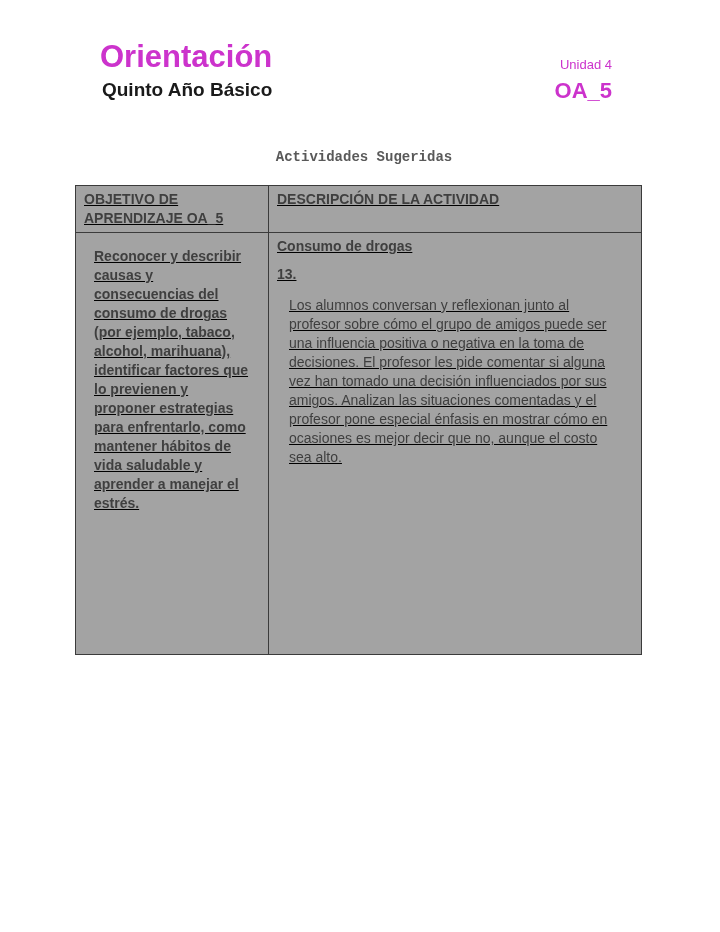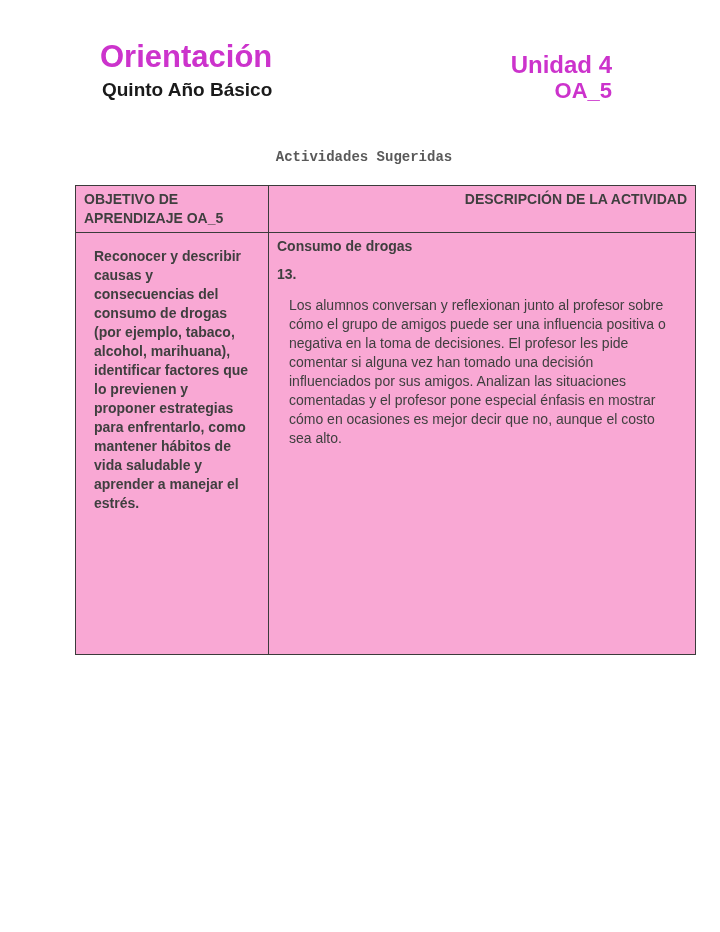--- a/index.html
+++ b/index.html
@@ -23,46 +23,47 @@
     position:absolute;left:100px;top:40px;width:512px;
     display:flex;justify-content:space-between;align-items:flex-start;
   }
   .course-title{
     margin:0;font-size:31px;line-height:34px;font-weight:bold;color:var(--accent);text-align:right;
   }
   .grade-subtitle{
     margin:4px 0 0;font-size:19px;line-height:23px;font-weight:bold;color:#1A1A1A;text-align:right;
   }
   .header-right{text-align:right;padding-top:14px;}
-  .unit-label{font-size:24px;line-height:22px;font-weight:bold;color:var(--accent);text-align:right;}
+  .unit-label{font-size:13px;line-height:22px;font-weight:normal;color:var(--accent);text-align:right;}
   .oa-label{font-size:22px;line-height:24px;font-weight:bold;color:var(--accent);margin-top:3px;}
   
   .section-title{
     position:absolute;top:147px;left:4px;width:720px;margin:0;
     text-align:center;font-size:14px;line-height:21px;font-weight:bold;color:var(--heading-gray);font-family:Liberation Mono, monospace;
   }
   
   .activities-table{
-    position:absolute;left:75px;top:185px;width:621px;
+    position:absolute;left:75px;top:185px;width:567px;
     border-collapse:collapse;table-layout:fixed;
-    background:#f9a8d4;
+    background:#a3a3a3;
+    text-decoration:underline;
   }
   .activities-table th,
   .activities-table td{
     border:1px solid var(--border-gray);
     vertical-align:top;
     color:var(--text-gray);
     font-size:14px;line-height:19px;
   }
   .col-objective{width:193px;}
   .activities-table th{
     font-weight:bold;padding:4px 8px;height:46px;
   }
   th.col-objective{text-align:left;}
-  th.col-description{text-align:right;}
+  th.col-description{text-align:left;}
   .activities-table td{
     height:422px;padding:4px 8px 8px;
   }
   .objective-text{margin:10px;font-weight:bold;}
   .activity-topic{margin:0 0 9px;font-weight:bold;}
   .activity-number{margin:0 0 7px;font-weight:bold;}
   .activity-description{margin:12px;font-weight:normal;}
 </style>
 </head>
 <body>

